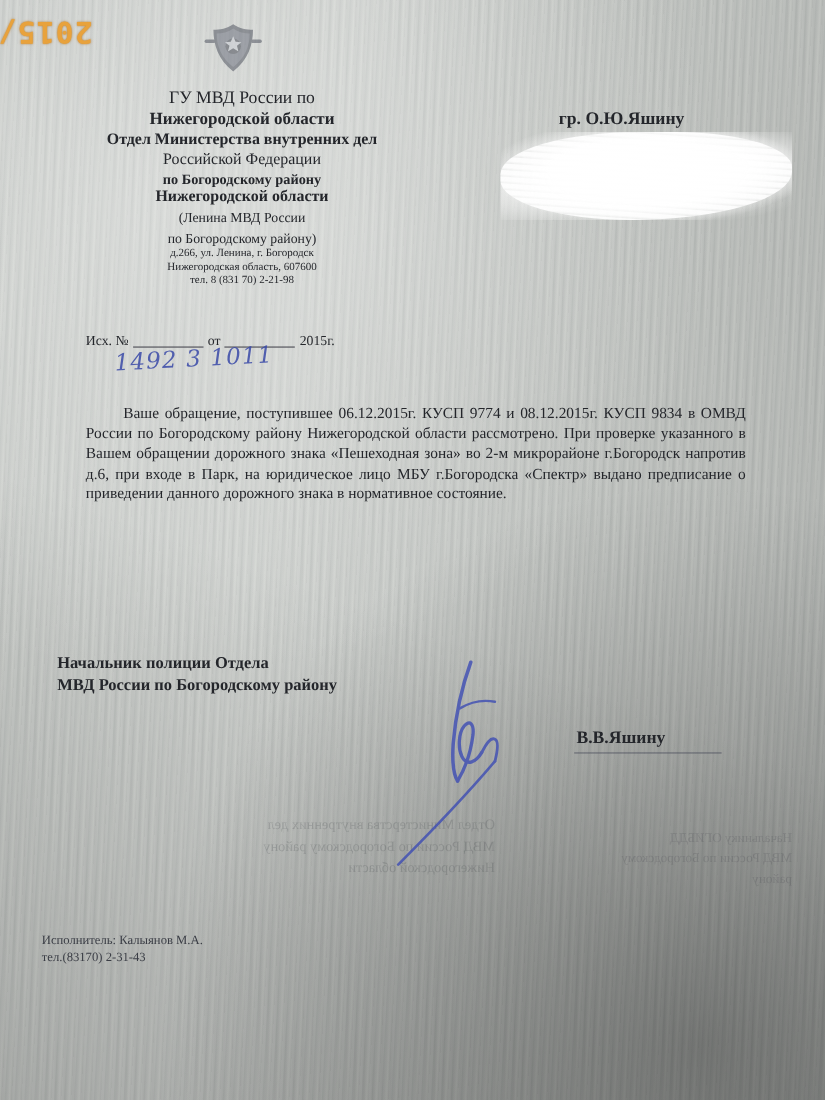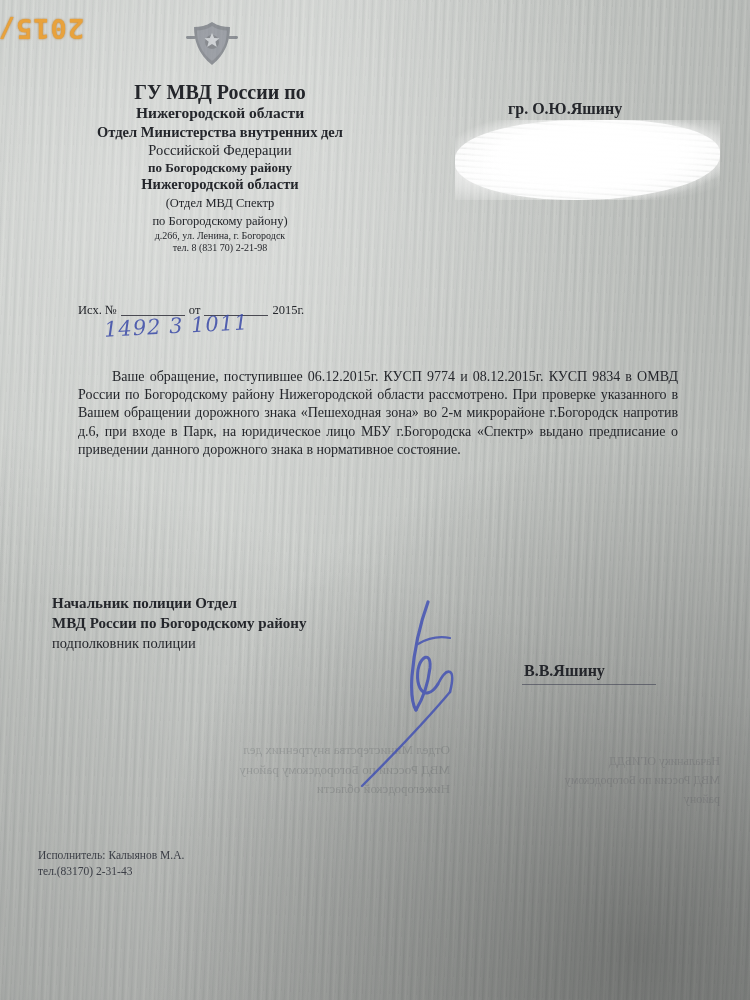--- a/index.html
+++ b/index.html
@@ -65,21 +65,21 @@
   }
   #datestamp-inner { display: inline-block; transform: scale(1,1); }
 
   
   #letterhead {
     left: 70px; top: 80px; width: 300px;
     text-align: center;
     line-height: 1.22;
   }
   #letterhead .l1 { font-size: 15.5px; font-weight: bold; }
-  #letterhead .l2 { font-size: 20px; font-weight: bold; }
+  #letterhead .l2 { font-size: 16px; font-weight: normal; }
   #letterhead .l3 { font-size: 15.5px; font-weight: bold; }
   #letterhead .l4 { font-size: 14.5px; font-weight: bold; margin-top: 1px; }
   #letterhead .l5 { font-size: 14.5px; font-weight: normal; }
   #letterhead .l6 { font-size: 13px; font-weight: bold; }
   #letterhead .l7 { font-size: 14.5px; font-weight: bold; }
   #letterhead .small { font-size: 12.5px; font-weight: normal; margin-top: 3px; }
   #letterhead .addr { font-size: 10px; font-weight: normal; }
 
   
   #outgoing {
@@ -206,23 +206,24 @@
     <span id="datestamp-inner">2015/12/20</span>
   </div>
 
   <div class="layer" id="letterhead">
     <div class="l2">ГУ МВД России по</div>
     <div class="l3">Нижегородской области</div>
     <div class="l4">Отдел Министерства внутренних дел</div>
     <div class="l5">Российской Федерации</div>
     <div class="l6">по Богородскому району</div>
     <div class="l7">Нижегородской области</div>
-    <div class="small">(Отдел МВД Спектр</div>
+    <div class="small">(Ленина МВД России</div>
     <div class="small">по Богородскому району)</div>
     <div class="addr">д.266, ул. Ленина, г. Богородск</div>
+    <div class="addr">Нижегородская область, 607600</div>
     <div class="addr">тел. 8 (831 70) 2-21-98</div>
   </div>
 
   <div class="layer" id="outgoing">
     <span>Исх. №</span>
     <span class="rule"></span>
     <span>от</span>
     <span class="rule"></span>
     <span>2015г.</span>
   </div>
@@ -231,23 +232,22 @@
   <div class="layer" id="addressee">гр. О.Ю.Яшину</div>
   <div class="layer" id="redaction">
     <div class="strokes"></div>
   </div>
 
   <div class="layer" id="body">
     <p>Ваше обращение, поступившее 06.12.2015г. КУСП 9774 и 08.12.2015г. КУСП 9834 в ОМВД России по Богородскому району Нижегородской области рассмотрено. При проверке указанного в Вашем обращении дорожного знака «Пешеходная зона» во 2-м микрорайоне г.Богородск напротив д.6, при входе в Парк, на юридическое лицо МБУ г.Богородска «Спектр» выдано предписание о приведении данного дорожного знака в нормативное состояние.</p>
   </div>
 
   <div class="layer" id="signblock">
-    <div>Начальник полиции Отдел</div>
+    <div>Начальник полиции Отдела</div>
     <div>МВД России по Богородскому району</div>
-    <div class="rank">подполковник полиции</div>
   </div>
   <div class="layer" id="signer">В.В.Яшину</div>
   <div class="layer" id="signer-underline"></div>
 
   <div class="layer" id="signature">
     <svg viewBox="0 0 230 230" width="230" height="230" aria-hidden="true">
       <g fill="none" stroke="#3b4bb4" stroke-linecap="round" stroke-linejoin="round" opacity="0.85">
         <path d="M128 22 C120 44 114 72 112 96 C111 112 112 124 116 130" stroke-width="3.2"></path>
         <path d="M116 130 C122 120 128 104 130 88 C131 78 127 74 122 80 C117 86 116 100 120 108 C124 116 132 114 138 104" stroke-width="3"></path>
         <path d="M138 104 C142 96 146 90 150 92 C154 94 152 104 150 112" stroke-width="2.6"></path>

